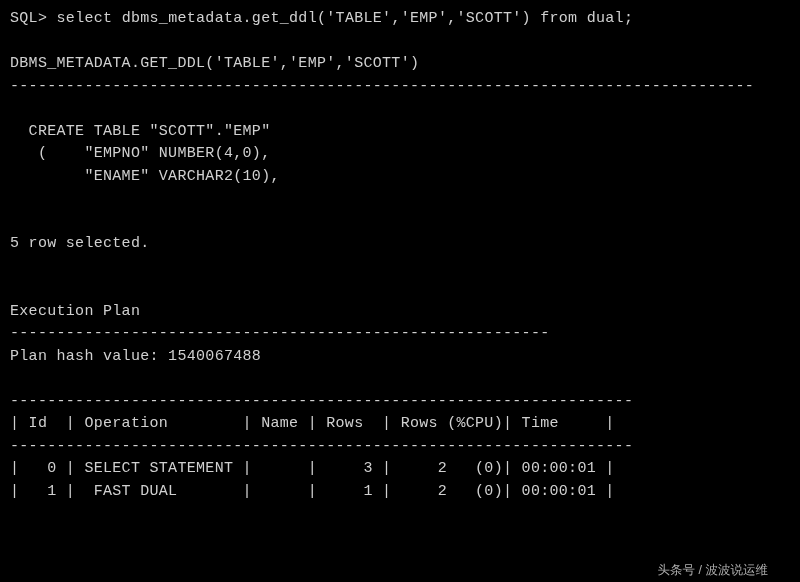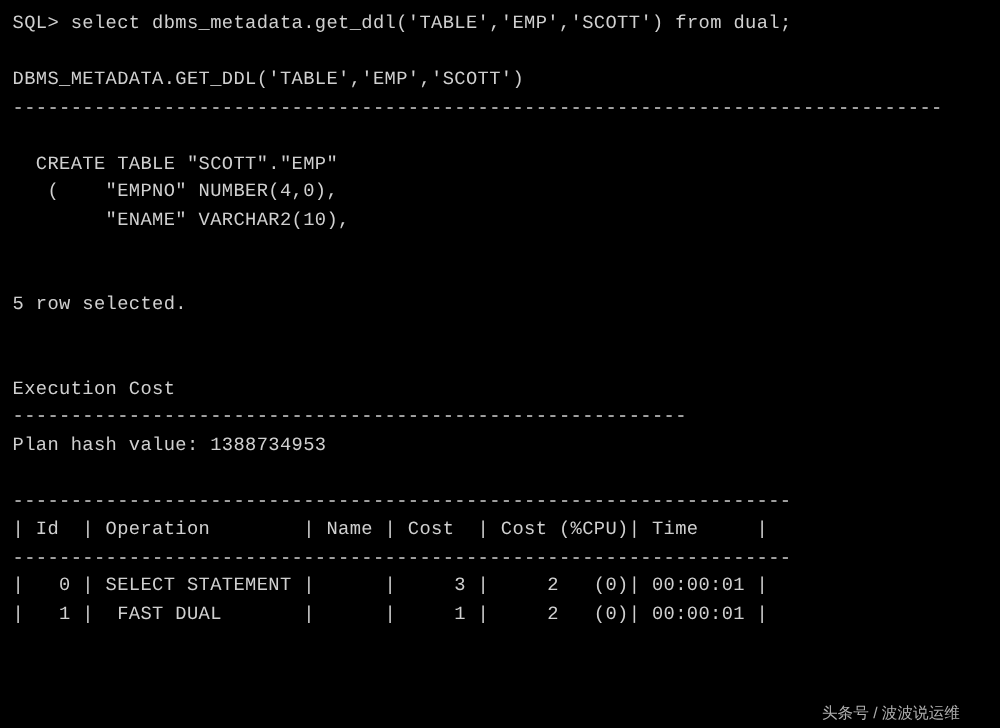--- a/index.html
+++ b/index.html
@@ -42,23 +42,23 @@
 <div class="line">--------------------------------------------------------------------------------</div>
 <div class="line"> </div>
 <div class="line">  CREATE TABLE "SCOTT"."EMP"</div>
 <div class="line">   (    "EMPNO" NUMBER(4,0),</div>
 <div class="line">        "ENAME" VARCHAR2(10),</div>
 <div class="line"> </div>
 <div class="line"> </div>
 <div class="line">5 row selected.</div>
 <div class="line"> </div>
 <div class="line"> </div>
-<div class="line">Execution Cost</div>
+<div class="line">Execution Plan</div>
 <div class="line">----------------------------------------------------------</div>
-<div class="line">Plan hash value: 1388734953</div>
+<div class="line">Plan hash value: 1540067488</div>
 <div class="line"> </div>
 <div class="line">-------------------------------------------------------------------</div>
-<div class="line">| Id  | Operation        | Name | Cost  | Cost (%CPU)| Time     |</div>
+<div class="line">| Id  | Operation        | Name | Rows  | Rows (%CPU)| Time     |</div>
 <div class="line">-------------------------------------------------------------------</div>
 <div class="line">|   0 | SELECT STATEMENT |      |     3 |     2   (0)| 00:00:01 |</div>
 <div class="line">|   1 |  FAST DUAL       |      |     1 |     2   (0)| 00:00:01 |</div>
 
 <div class="watermark">头条号 / 波波说运维</div>
 
 </body></html>

